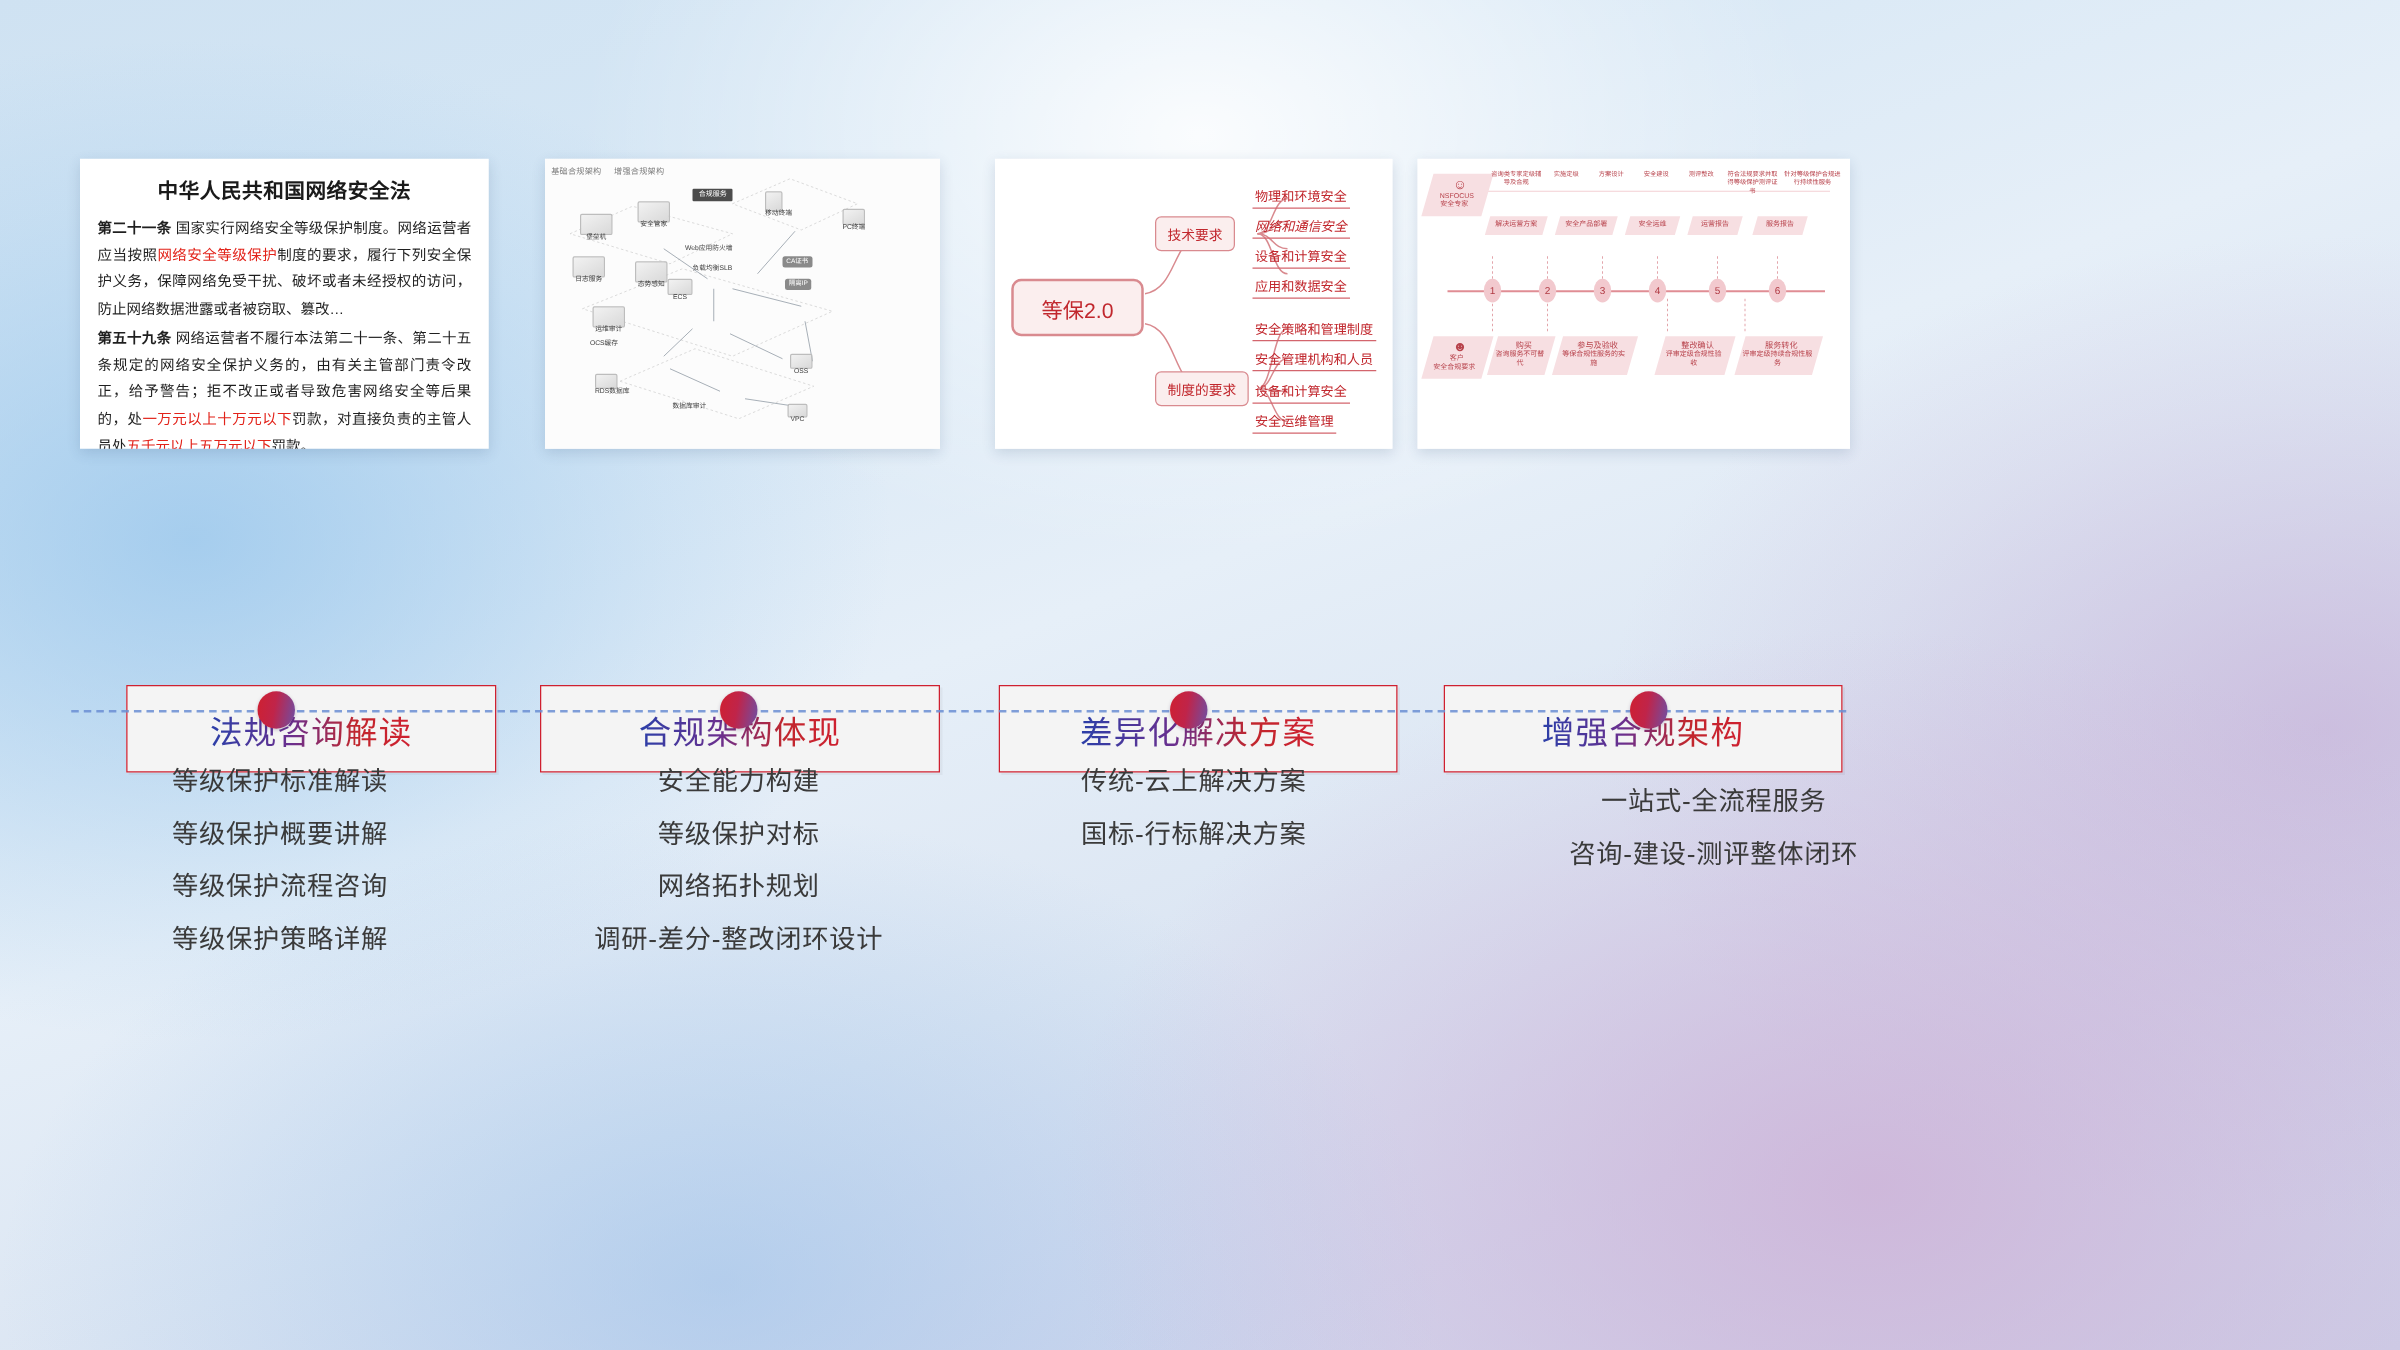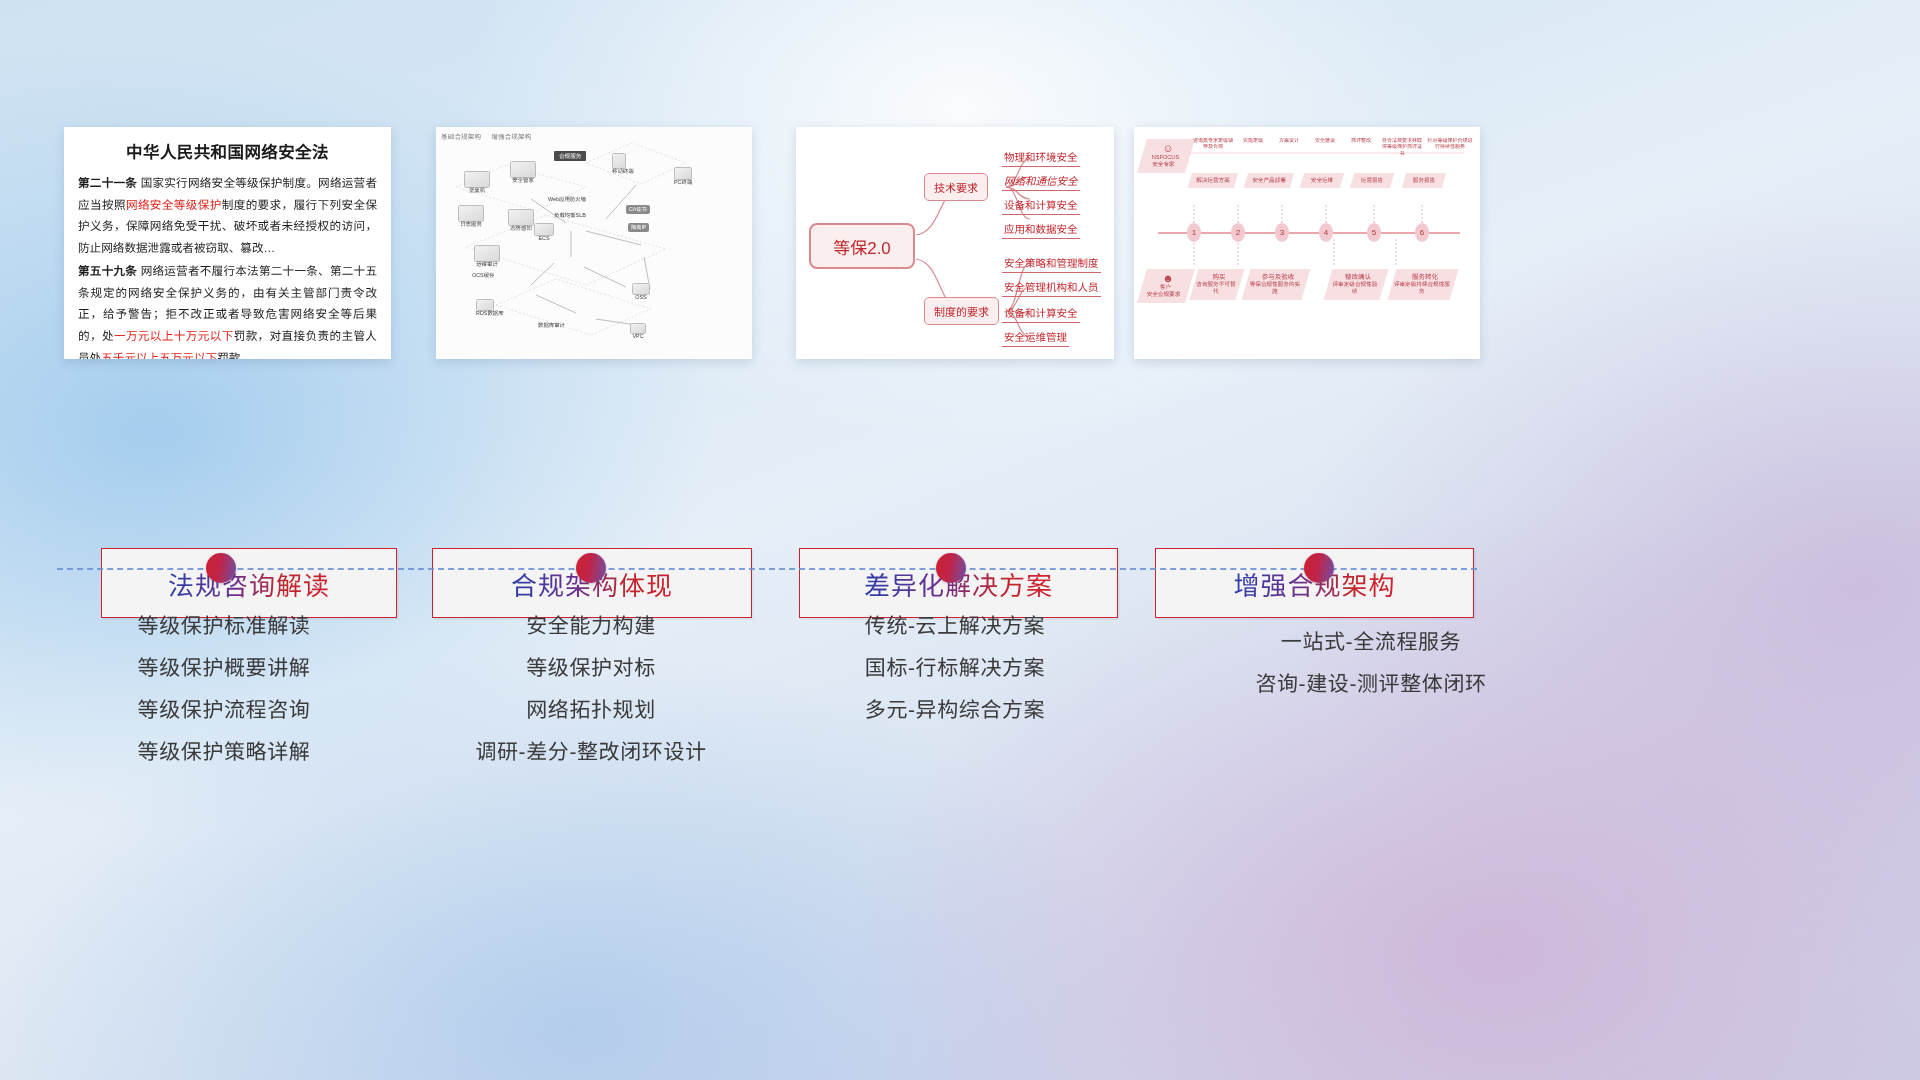--- a/index.html
+++ b/index.html
@@ -390,19 +390,18 @@
   </div>
   <div class="list l2">
     <div class="list-item">安全能力构建</div>
     <div class="list-item">等级保护对标</div>
     <div class="list-item">网络拓扑规划</div>
     <div class="list-item">调研-差分-整改闭环设计</div>
   </div>
   <div class="list l3">
     <div class="list-item">传统-云上解决方案</div>
     <div class="list-item">国标-行标解决方案</div>
-    <div class="list-item">多元-异构综合方案</div>
   </div>
   <div class="list l4" style="top:16px;">
     <div class="list-item">一站式-全流程服务</div>
     <div class="list-item">咨询-建设-测评整体闭环</div>
   </div>
 </div>
 
 </body></html>

